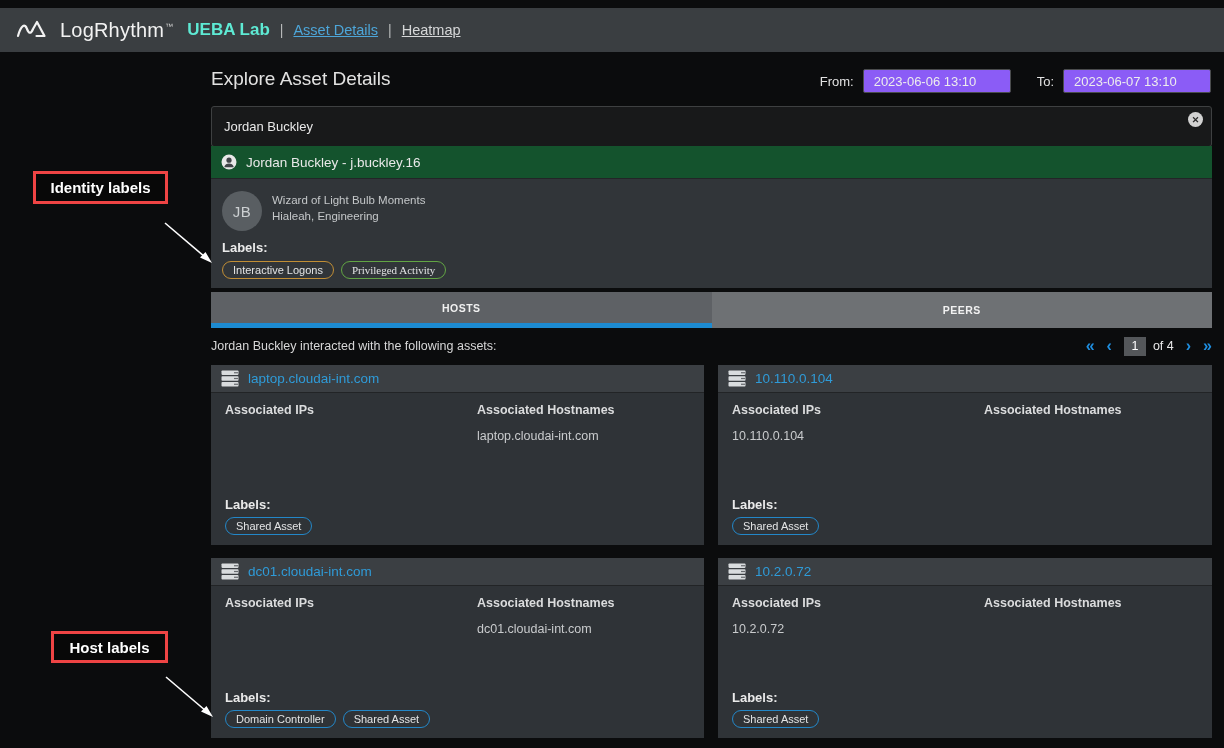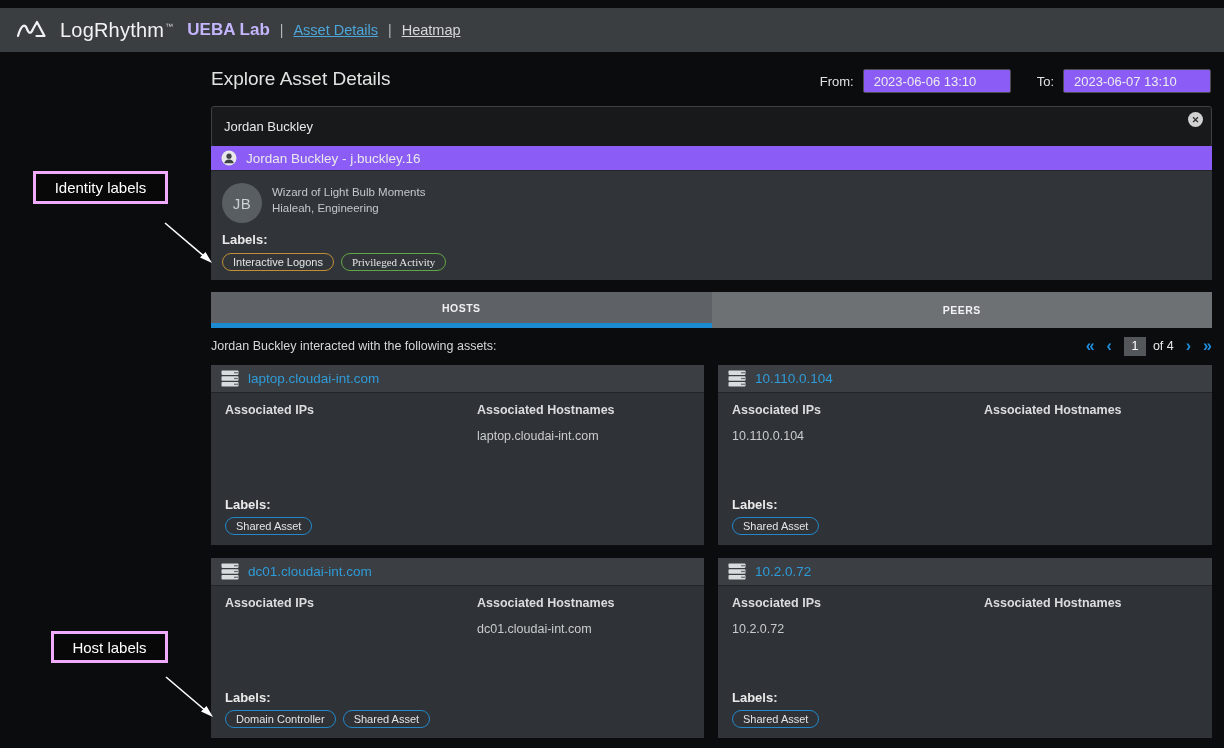--- a/index.html
+++ b/index.html
@@ -13,21 +13,21 @@
   }
 
   
   .navbar {
     position:absolute; top:8px; left:0; width:1224px; height:44px;
     background:#3a3e41; display:flex; align-items:center; padding-left:16px;
   }
   .logo { margin-right:10px; display:flex; align-items:center; }
   .brand { font-size:20px; font-weight:500; color:#f2f2f2; letter-spacing:0.2px; }
   .tm { font-size:8px; color:#cfcfcf; vertical-align:super; margin-left:1px; }
-  .app-title { font-size:17px; font-weight:700; color:#c4b5fd; margin-left:14px; }
+  .app-title { font-size:17px; font-weight:700; color:#5eead4; margin-left:14px; }
   .nav-sep { color:#b7b9ba; margin:0 10px; font-size:14px; }
   .nav-link { font-size:14.5px; text-decoration:underline; cursor:pointer; }
   .nav-link.active { color:#4da6d9; }
   .nav-link.inactive { color:#d6d7d8; }
 
   
   .main { position:absolute; left:211px; top:55px; width:1001px; height:693px; }
 
   .page-title { position:absolute; left:0; top:13px; font-size:19px; color:#e2e2e1; }
 
@@ -49,21 +49,21 @@
   }
   .search-clear {
     position:absolute; right:9px; top:6px; width:15px; height:15px; border-radius:50%;
     background:#d2d2d2; color:#2a2a2a; font-size:9px; font-weight:700;
     display:flex; align-items:center; justify-content:center; cursor:pointer;
   }
 
   
   .identity-card { position:absolute; left:0; top:91px; width:1001px; }
   .identity-header {
-    height:24px; background:#8b5cf6; display:flex; align-items:center; padding:0 10px;
+    height:32px; background:#14532d; display:flex; align-items:center; padding:0 10px;
   }
   .identity-header-title { font-size:13.5px; color:#e9e9e9; margin-left:9px; }
   .identity-body {
     height:110px; background:#313539; border-top:1px solid #232527; position:relative;
   }
   .avatar {
     position:absolute; left:11px; top:12px; width:40px; height:40px; border-radius:50%;
     background:#595e62; color:#ccd0d2; font-size:15px; display:flex;
     align-items:center; justify-content:center; letter-spacing:0.5px;
   }
@@ -121,22 +121,22 @@
   .col-ips-h { left:14px; }
   .col-hosts-h { left:266px; }
   .cell-value { position:absolute; top:36px; font-size:12.5px; color:#c9cbcd; }
   .cell-ip { left:14px; }
   .cell-host { left:266px; }
   .card-labels-heading { position:absolute; left:14px; top:104px; font-size:13px; font-weight:700; color:#eaeaea; }
   .card-pills { position:absolute; left:14px; top:124px; display:flex; }
 
   
   .callout {
-    position:absolute; background:#080808; border:3px solid #f0abfc; color:#ffffff;
-    font-size:15px; font-weight:400; display:flex; align-items:center; justify-content:center;
+    position:absolute; background:#080808; border:3px solid #ef4444; color:#ffffff;
+    font-size:15px; font-weight:700; display:flex; align-items:center; justify-content:center;
   }
   .callout-1 { left:33px; top:171px; width:135px; height:33px; }
   .callout-2 { left:51px; top:631px; width:117px; height:32px; }
   .arrow-svg { position:absolute; pointer-events:none; }
   .arrow-1 { left:158px; top:215px; }
   .arrow-2 { left:158px; top:668px; }
 </style>
 </head>
 <body>
 

